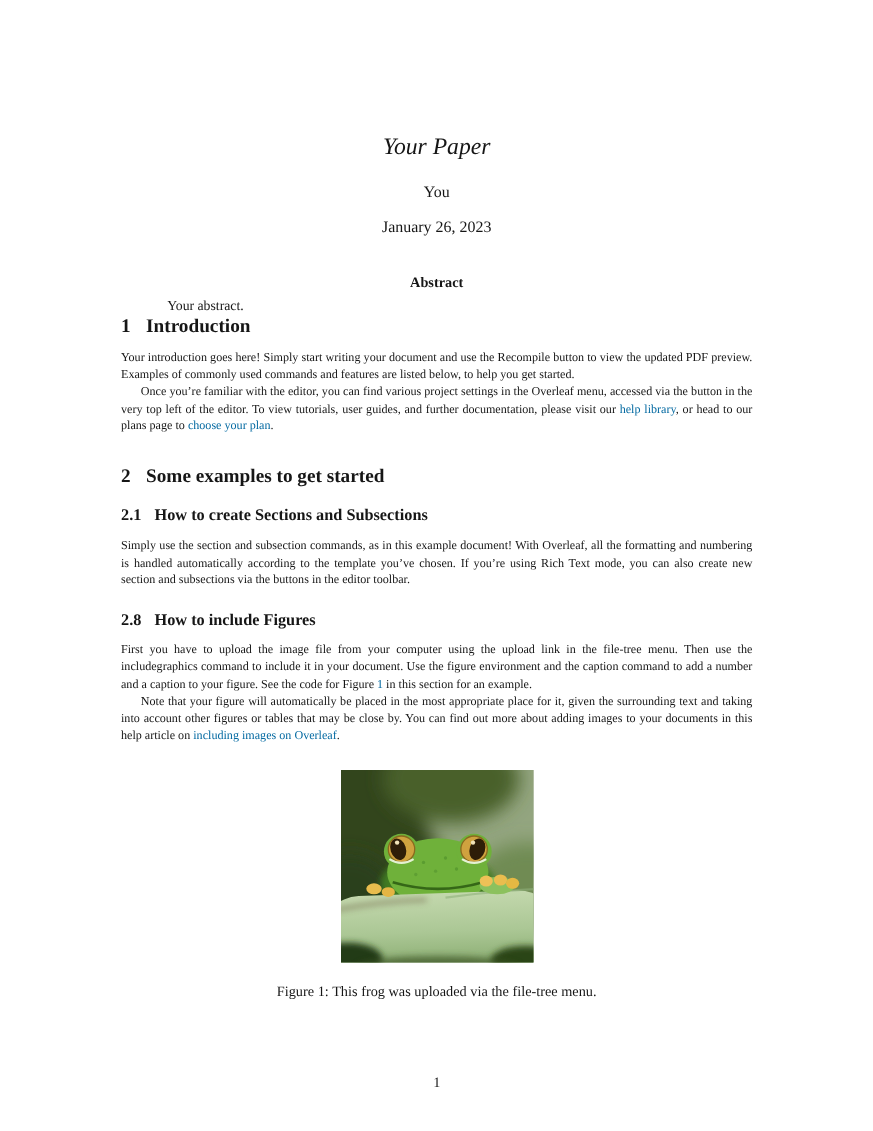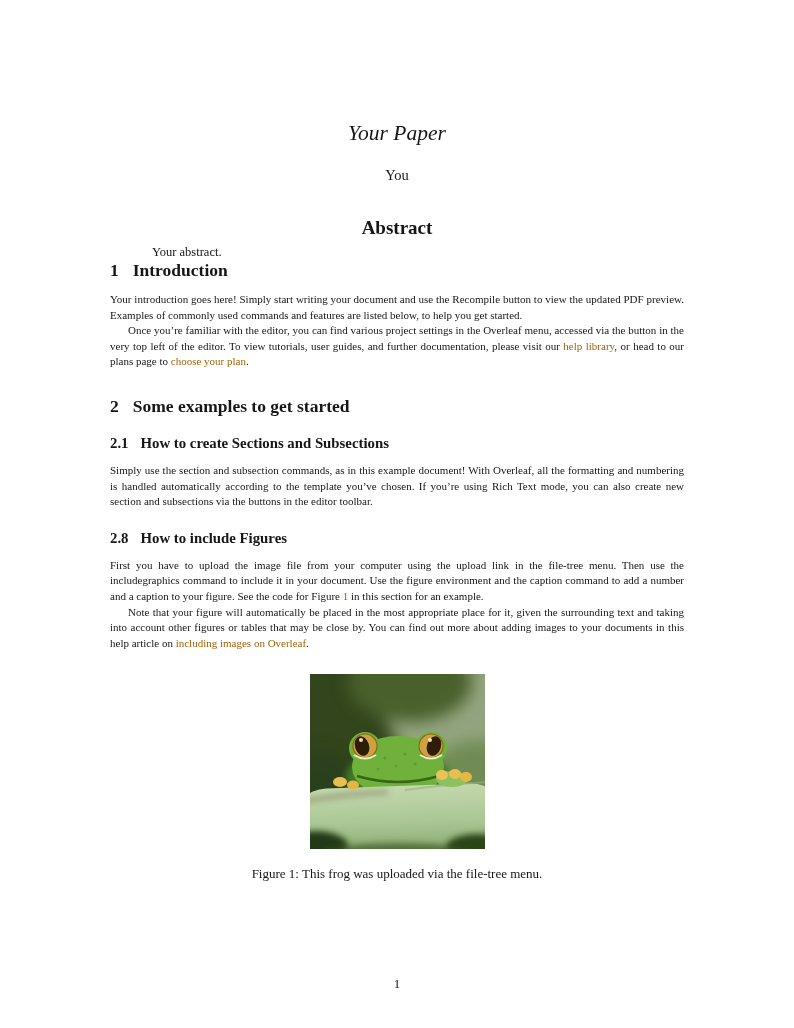--- a/index.html
+++ b/index.html
@@ -32,21 +32,21 @@
     font-size: 14.5px;
     margin-top: 21px;
   }
   .date {
     text-align: center;
     font-size: 14.5px;
     margin-top: 15px;
   }
   .abstract-heading {
     text-align: center;
-    font-size: 19px;
+    font-size: 13px;
     font-weight: bold;
     margin-top: 33px;
   }
   .abstract-body {
     font-size: 12.5px;
     margin: 6px 42px 0 42px;
     line-height: 15px;
   }
   h2.section {
     font-size: 17.5px;
@@ -65,21 +65,21 @@
   p.body {
     font-size: 11px;
     line-height: 15.6px;
     text-align: justify;
   }
   p.first { margin-top: 11px; }
   p.cont { text-indent: 18px; }
   .sech-num { display: inline-block; margin-right: 14px; }
   .subh-num { display: inline-block; margin-right: 12px; }
   a.doclink {
-    color: #a16207;
+    color: #0369a1;
     text-decoration: none;
     cursor: pointer;
   }
   .figure-block {
     margin-top: 23px;
     text-align: center;
   }
   .figure-image {
     display: inline-block;
     width: 175px;
@@ -101,20 +101,21 @@
   }
 </style>
 </head>
 <body>
 
 <div class="page">
   <div class="content">
 
     <h1 class="title">Your Paper</h1>
     <div class="author">You</div>
+    <div class="date">January 26, 2023</div>
 
     <div class="abstract-heading">Abstract</div>
     <div class="abstract-body">Your abstract.</div>
 
     <h2 class="section sec1"><span class="sech-num">1</span><span>Introduction</span></h2>
 
     <p class="body first">Your introduction goes here! Simply start writing your document and use the Recompile button to view the updated PDF preview. Examples of commonly used commands and features are listed below, to help you get started.</p>
 
     <p class="body cont"><span>Once you’re familiar with the editor, you can find various project settings in the Overleaf menu, accessed via the button in the very top left of the editor. To view tutorials, user guides, and further documentation, please visit our </span><a class="doclink">help library</a><span>, or head to our plans page to </span><a class="doclink">choose your plan</a><span>.</span></p>
 

